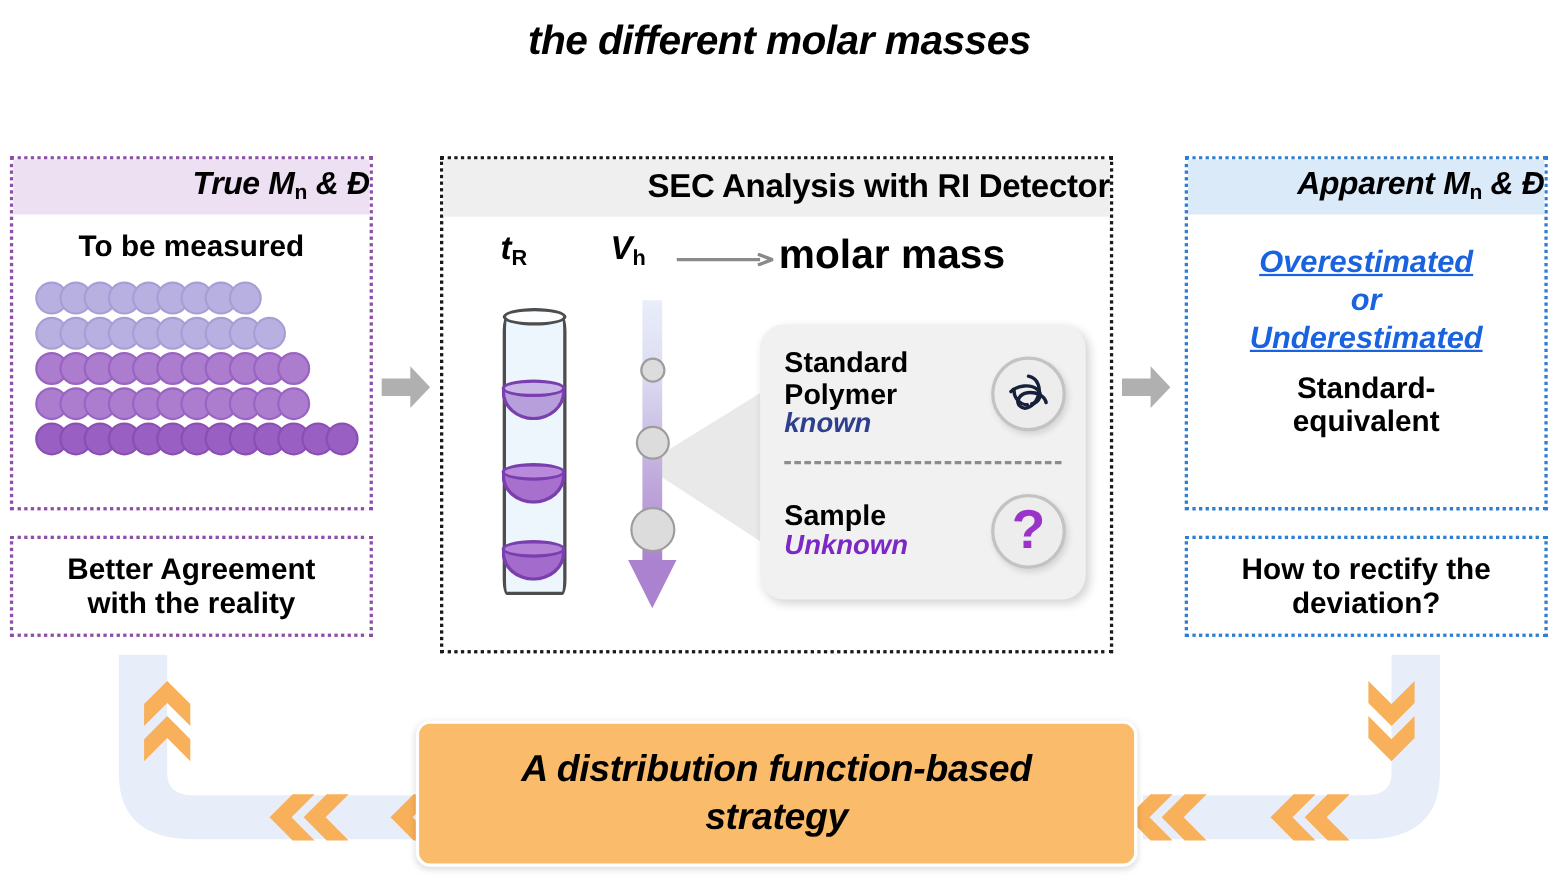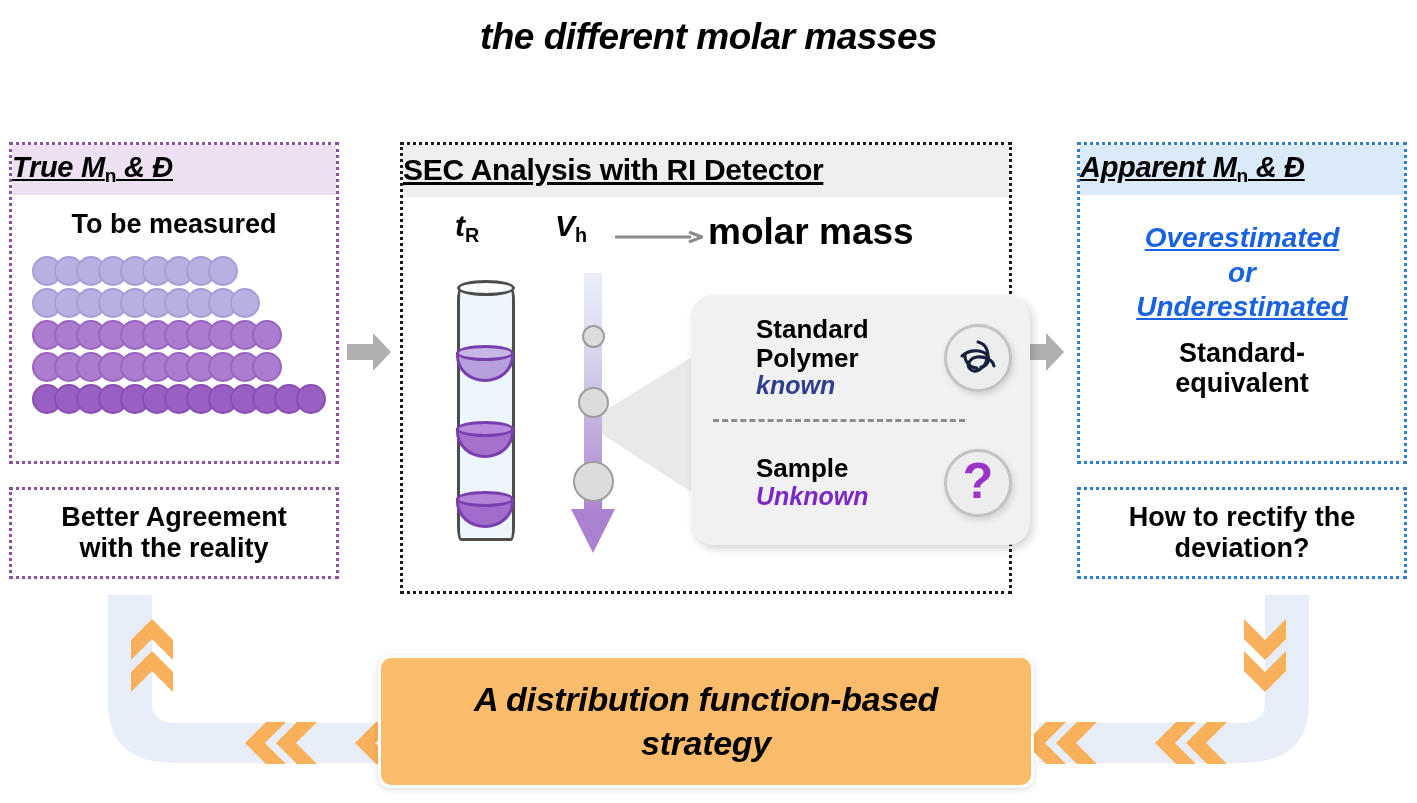--- a/index.html
+++ b/index.html
@@ -9,22 +9,22 @@
   .abs{position:absolute;}
 
   
   #title{left:0;top:14px;width:1417px;text-align:center;
          font-size:37px;font-weight:700;font-style:italic;line-height:1.22;
          letter-spacing:-0.5px;}
   #title .ln{display:block;}
 
   
   .panel{background:#fff;box-sizing:border-box;}
-  .panel-head{font-size:29px;font-weight:700;font-style:italic;text-align:left;
-              line-height:1.0;padding:8px 0 10px;letter-spacing:-0.3px;text-decoration:underline;}
+  .panel-head{font-size:29px;font-weight:700;font-style:italic;text-align:right;
+              line-height:1.0;padding:8px 0 10px;letter-spacing:-0.3px;}
   .sub{display:inline-block;font-size:0.66em;vertical-align:-0.28em;
        font-style:normal;font-weight:700;}
 
   
   #left-panel{left:9px;top:142px;width:330px;height:322px;
               border:3px dotted #8e4fa8;}
   #left-panel .panel-head{background:#eee0f3;}
   #left-sub{margin-top:14px;text-align:center;font-size:27px;font-weight:700;}
 
   
@@ -70,21 +70,21 @@
              border-top:44px solid #ab82cf;}
   .node{position:absolute;border-radius:50%;background:#dcdcdc;
         border:2px solid #9d9d9d;box-sizing:border-box;}
 
   
   #cone{position:absolute;left:180px;top:190px;width:130px;height:180px;}
 
   
   #callout{position:absolute;left:288px;top:150px;width:296px;height:250px;
            background:#f1f1f1;border-radius:22px;
-           box-shadow:3px 4px 9px rgba(0,0,0,0.17);padding-left:43px;}
+           box-shadow:3px 4px 9px rgba(0,0,0,0.17);}
   .co-half{position:relative;height:125px;display:flex;align-items:center;
            justify-content:space-between;padding:0 18px 0 22px;box-sizing:border-box;}
   .co-txt{line-height:1.1;}
   .co-title{font-size:26px;font-weight:700;}
   .co-state{font-size:25px;font-weight:700;font-style:italic;}
   .co-circ{width:68px;height:68px;border-radius:50%;background:#ededed;
            border:3px solid #c3c3c3;box-sizing:border-box;
            display:flex;align-items:center;justify-content:center;
            box-shadow:2px 3px 6px rgba(0,0,0,0.13);}
   #co-divider{position:absolute;left:22px;top:124px;width:252px;height:0;

